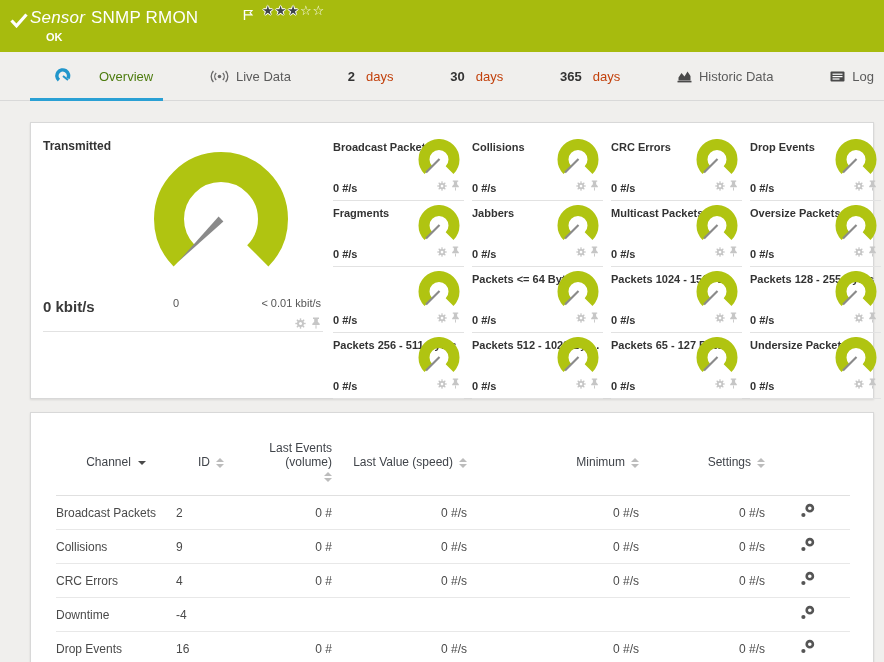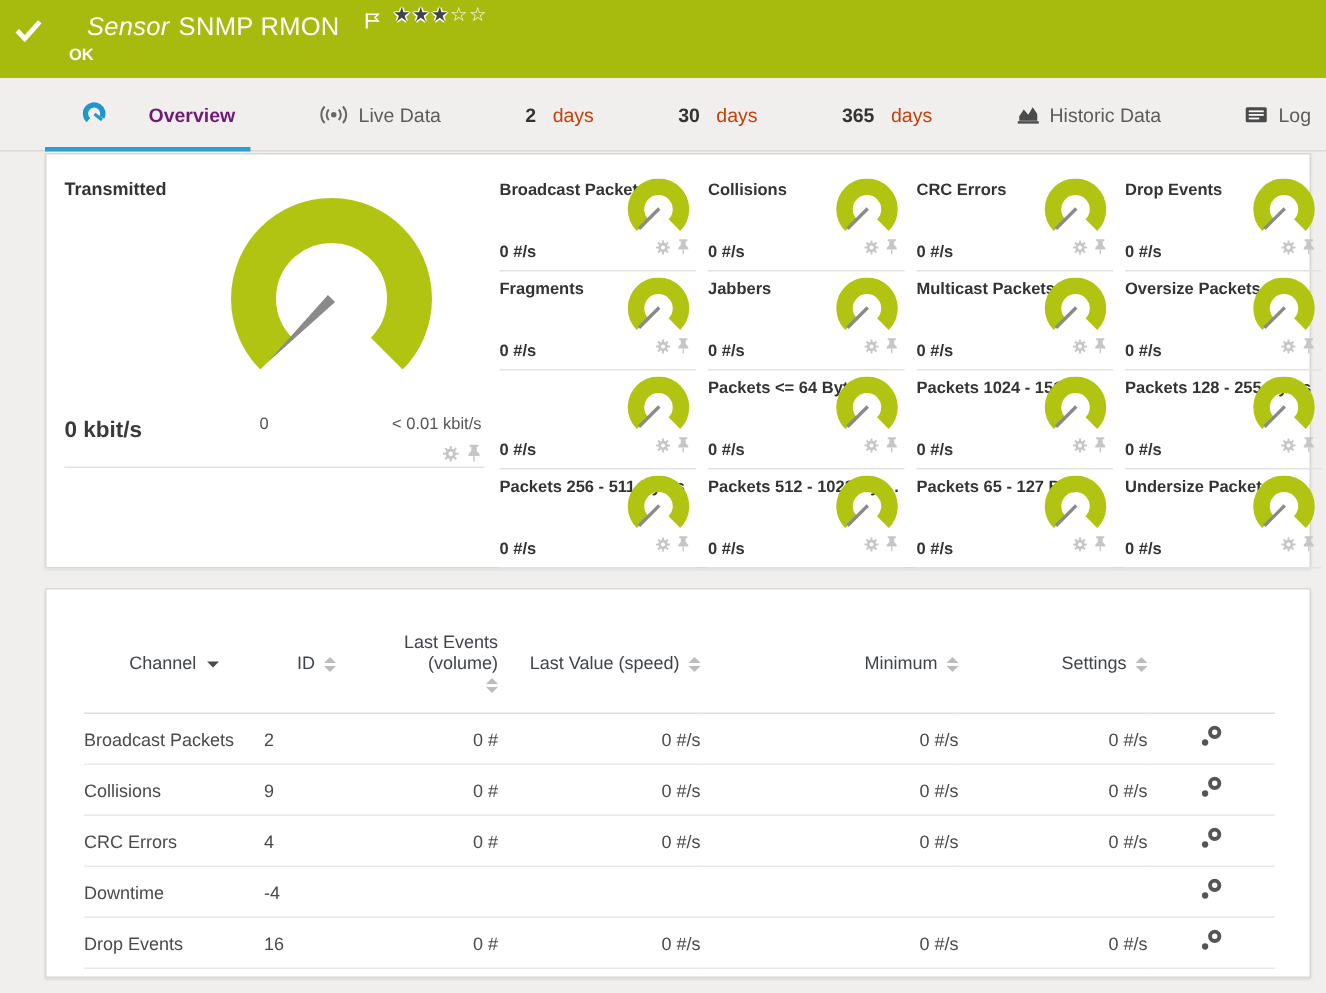--- a/index.html
+++ b/index.html
@@ -6,43 +6,43 @@
   html,body { margin:0; padding:0; }
   body {
     width:884px; height:662px; overflow:hidden;
     background:#f0efed;
     font-family:"Liberation Sans", sans-serif;
     color:#3a3a3a;
   }
   
   .topbar { height:52px; background:#a7bb0e; position:relative; color:#fff; }
   .check { position:absolute; left:10px; top:13px; }
-  .sensor-title { position:absolute; left:30px; top:8px; font-size:17px; letter-spacing:.2px;margin-left:28px; }
+  .sensor-title { position:absolute; left:30px; top:8px; font-size:17px; letter-spacing:.2px; }
   .sensor-title .kind { font-style:italic; margin-right:6px; }
   .flag { position:absolute; left:243px; top:7px; }
   .stars { position:absolute; left:262px; top:3px; font-family:"DejaVu Sans",sans-serif; font-size:13px; letter-spacing:1px; }
   .stars .filled { color:#3f4548; text-shadow:-1px 0 #fff,1px 0 #fff,0 -1px #fff,0 1px #fff; }
   .stars .empty { color:#fff; }
   .status-ok { position:absolute; left:46px; top:31px; font-size:11px; font-weight:700; }
   
   .tabs {
     height:49px; background:#f0efed; border-bottom:1px solid #d9d9d9;
     display:flex; align-items:stretch; justify-content:space-between;
     padding-left:30px; font-size:13px; color:#5b5b5b;
   }
   .tab { display:flex; align-items:center; gap:7px; position:relative; padding:0 10px; cursor:pointer; white-space:nowrap; }
   .tab.first { padding-left:25px; }
-  .tab.active { color:#701a75; font-weight:700;gap:28px; }
+  .tab.active { color:#4d7c0f; font-weight:400;gap:28px; }
   .tab.active::after { content:""; position:absolute; left:0; right:0; bottom:-1px; height:3px; background:#2aa0d4; }
   .tab .num { font-weight:700; color:#333; }
   .tab .unit { color:#c2410c; margin-left:4px; }
   .tab svg { flex:none; }
   
   .panel { background:#fff; border:1px solid #d8d8d8; margin-left:30px; width:844px; box-shadow:0 1px 2px rgba(0,0,0,.10); }
-  .panel-gauges { margin-top:1px; height:277px; display:flex; padding:12px 8px 0 12px;justify-content:space-between; }
+  .panel-gauges { margin-top:21px; height:277px; display:flex; padding:12px 8px 0 12px;justify-content:space-between; }
   
   .big-block { width:282px; position:relative; flex:none; }
   .t-title { position:absolute; left:0; top:4px; font-size:12px; font-weight:700; color:#333; }
   .big-gauge { position:absolute; left:100px; top:14px; }
   .t-value { position:absolute; left:0; top:163px; font-size:15px; font-weight:700; color:#3a3a3a; }
   .t-min { position:absolute; left:130px; top:162px; font-size:11px; color:#555; }
   .t-max { position:absolute; right:4px; top:162px; font-size:11px; color:#555; }
   .t-icons { position:absolute; right:4px; top:180px; display:flex; gap:5px; }
   .t-rule { position:absolute; left:0; right:2px; top:196px; border-top:1px solid #e2e2e2; }
   

